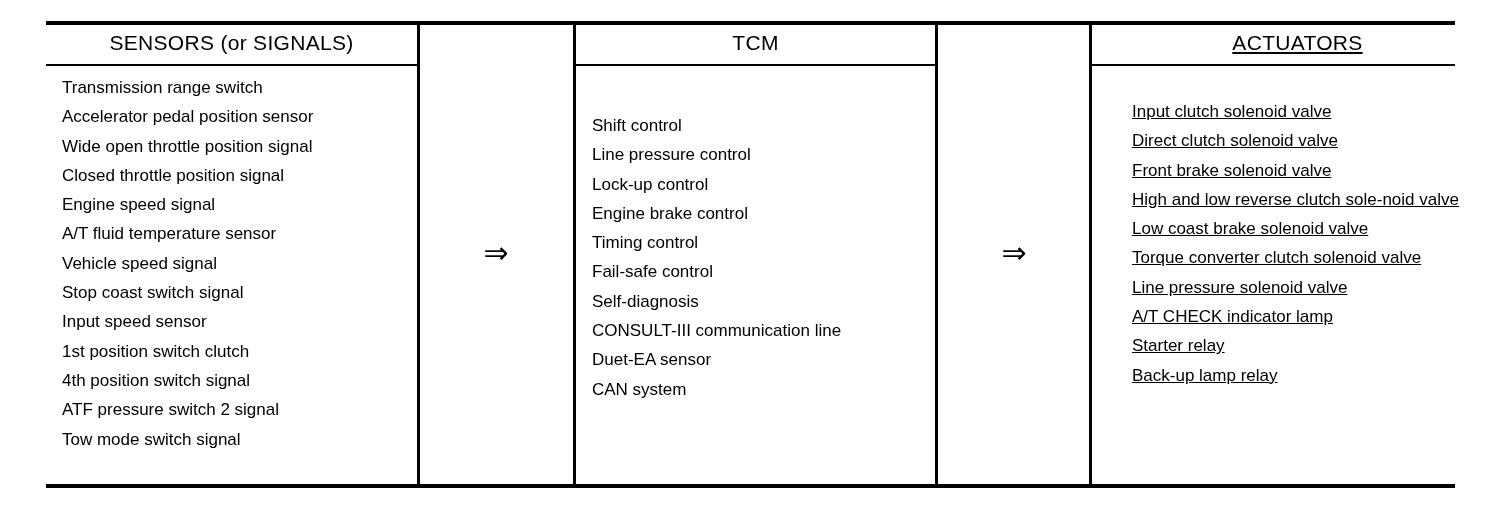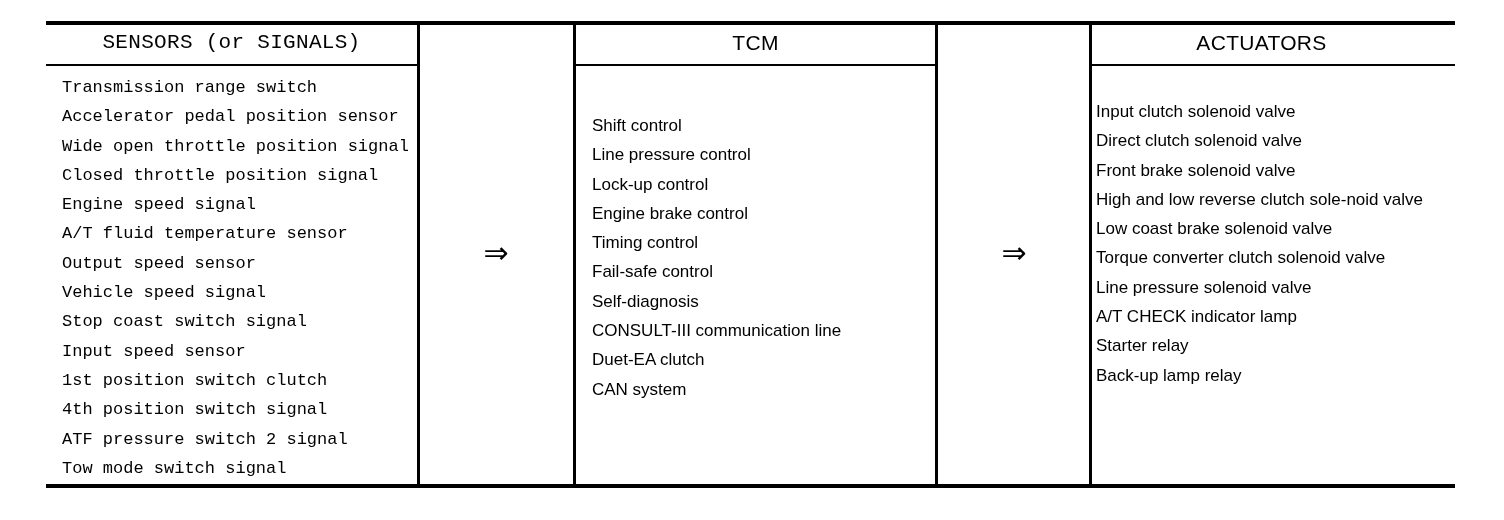--- a/index.html
+++ b/index.html
@@ -61,23 +61,23 @@
   .vrule.v1 { left: 417px; }
   .vrule.v2 { left: 573px; }
   .vrule.v3 { left: 935px; }
   .vrule.v4 { left: 1089px; }
 
   
   .col {
     position: absolute;
     box-sizing: border-box;
   }
-  .col-sensors   { left: 46px;   top: 21px; width: 371px; height: 467px; font-family: Liberation Mono, monospace; }
+  .col-sensors   { left: 46px;   top: 21px; width: 371px; height: 467px; }
   .col-tcm       { left: 576px;  top: 21px; width: 359px; height: 467px; }
-  .col-actuators { left: 1080px; top: 21px; width: 363px; height: 467px; }
+  .col-actuators { left: 1116px; top: 21px; width: 363px; height: 467px; text-decoration: underline; }
 
   .col-title {
     height: 43px;
     line-height: 43px;
     text-align: center;
     font-size: 21px;
     letter-spacing: 0.3px;
     white-space: nowrap;
   }
 
@@ -127,21 +127,20 @@
 
   <div class="col col-sensors">
     <div class="col-title">SENSORS (or SIGNALS)</div>
     <div class="col-body">
       <div class="item">Transmission range switch</div>
       <div class="item">Accelerator pedal position sensor</div>
       <div class="item">Wide open throttle position signal</div>
       <div class="item">Closed throttle position signal</div>
       <div class="item">Engine speed signal</div>
       <div class="item">A/T fluid temperature sensor</div>
-      <div class="item">Output speed sensor</div>
       <div class="item">Vehicle speed signal</div>
       <div class="item">Stop coast switch signal</div>
       <div class="item">Input speed sensor</div>
       <div class="item">1st position switch clutch</div>
       <div class="item">4th position switch signal</div>
       <div class="item">ATF pressure switch 2 signal</div>
       <div class="item">Tow mode switch signal</div>
     </div>
   </div>
 
@@ -151,21 +150,21 @@
     <div class="col-title">TCM</div>
     <div class="col-body">
       <div class="item">Shift control</div>
       <div class="item">Line pressure control</div>
       <div class="item">Lock-up control</div>
       <div class="item">Engine brake control</div>
       <div class="item">Timing control</div>
       <div class="item">Fail-safe control</div>
       <div class="item">Self-diagnosis</div>
       <div class="item" style="white-space: normal; width: 310px;">CONSULT-III communication line</div>
-      <div class="item">Duet-EA clutch</div>
+      <div class="item">Duet-EA sensor</div>
       <div class="item">CAN system</div>
     </div>
   </div>
 
   <div class="arrow arrow-2">⇒</div>
 
   <div class="col col-actuators">
     <div class="col-title">ACTUATORS</div>
     <div class="col-body">
       <div class="item">Input clutch solenoid valve</div>

